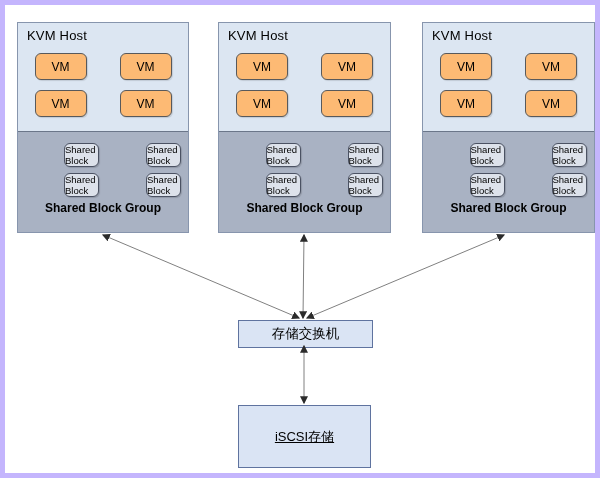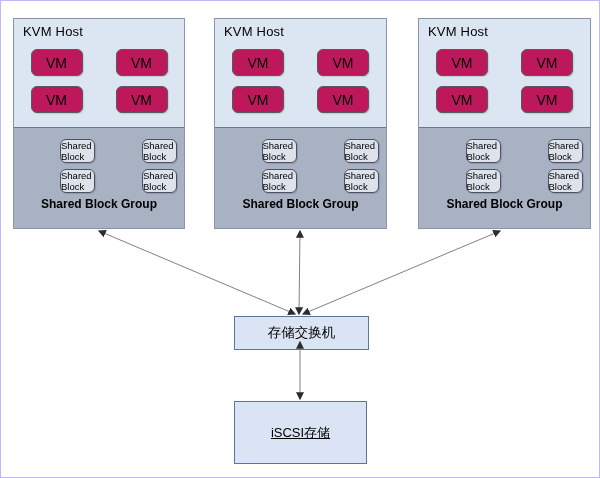--- a/index.html
+++ b/index.html
@@ -1,19 +1,19 @@
 <!DOCTYPE html>
 <html><head>
 <meta charset="utf-8">
 <style>
   html,body { margin:0; padding:0; background:#ffffff; }
   body { font-family:"Liberation Sans", sans-serif; color:#000; }
   .canvas {
     position:relative; width:600px; height:478px;
-    background:#ffffff; border:1px solid #c4b5fd; box-sizing:border-box;
+    background:#ffffff; border:5px solid #c4b5fd; box-sizing:border-box;
     overflow:hidden;
   }
   
   .host {
     position:absolute; top:17px; width:172px; height:211px;
     border:1px solid #8795ad; box-sizing:border-box;
     display:flex; flex-direction:column;
   }
   .host-1 { left:12px; }
   .host-2 { left:213px; width:173px; }
@@ -25,45 +25,45 @@
   .host-title {
     font-size:13px; line-height:15px; padding:5px 0 0 9px;
     letter-spacing:0.2px;
   }
   .vm-grid {
     display:grid; grid-template-columns:52px 52px;
     column-gap:33px; row-gap:10px;
     justify-content:center; margin-top:10px;
   }
   .vm {
-    height:25px; background:#be185d;
+    height:25px; background:#fdba74;
     border:1px solid #58595b; border-radius:6px;
     display:flex; align-items:center; justify-content:center;
-    font-size:14px; box-shadow:1px 1px 1px rgba(0,0,0,0.12);
+    font-size:12px; box-shadow:1px 1px 1px rgba(0,0,0,0.12);
   }
   .host-bottom {
     flex:1; background:#a9b2c3; border-top:1px solid #6b7689;
     display:flex; flex-direction:column; align-items:center;
   }
   .sb-grid {
     display:grid; grid-template-columns:74px 74px;
     column-gap:8px; row-gap:6px; margin-top:11px;
   }
   .sb {
     height:24px; background:#dde2eb; box-sizing:border-box;
     border:1px solid #4b5263; border-radius:6px;
     display:flex; align-items:center; justify-content:center;
     font-size:9.5px; box-shadow:1px 1px 1px rgba(0,0,0,0.15);margin-left:39px;
   }
   .group-label {
     margin-top:4px; font-size:12px; font-weight:bold;
   }
   
   .switch-box {
-    position:absolute; left:233px; top:315px; width:135px; height:34px;
+    position:absolute; left:233px; top:315px; width:135px; height:28px;
     background:#dae4f4; border:1px solid #5f739f; box-sizing:border-box;
     display:flex; align-items:center; justify-content:center;
     font-size:13.5px;
   }
   .storage-box {
     position:absolute; left:233px; top:400px; width:133px; height:63px;
     background:#dae4f4; border:1px solid #5f739f; box-sizing:border-box;
     display:flex; align-items:center; justify-content:center;
     font-size:13px;
     text-decoration:underline;

